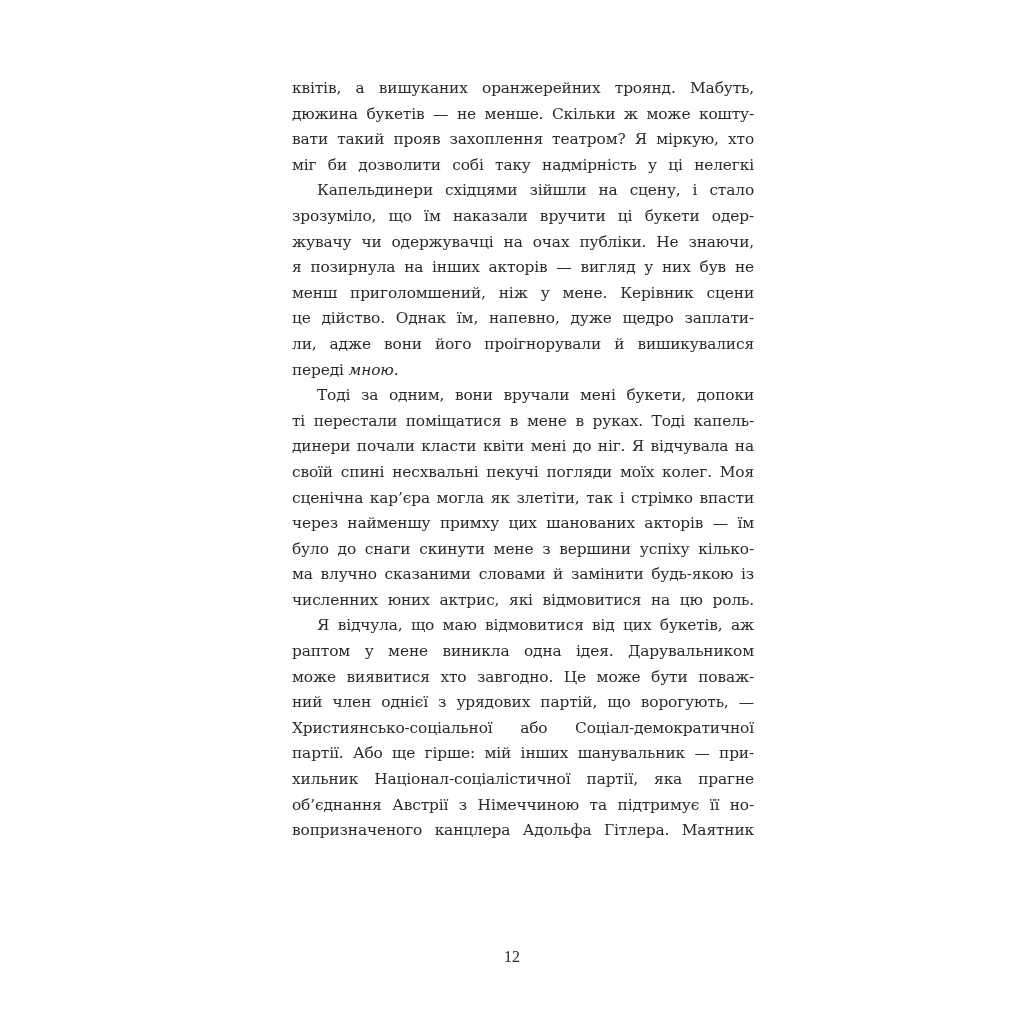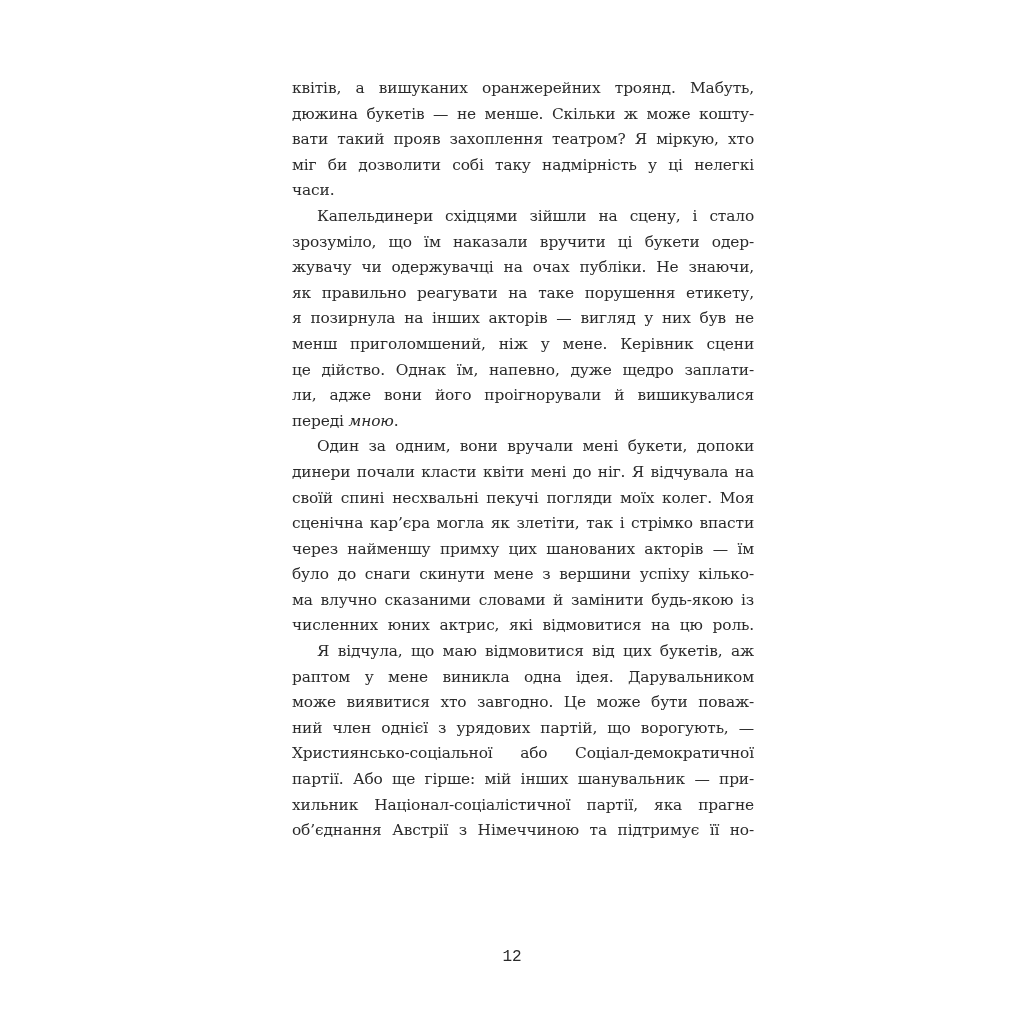--- a/index.html
+++ b/index.html
@@ -36,67 +36,67 @@
   }
   .line.indent {
     padding-left: 25px;
   }
   .page-number {
     position: absolute;
     left: 0;
     width: 1024px;
     top: 948px;
     text-align: center;
-    font-family: Liberation Mono, monospace;
+    font-family: Liberation Serif, serif;
     font-size: 16px;
     color: #2a2a2a;
   }
   em { font-style: italic; }
 </style>
 </head>
 <body>
 
 <div class="page">
 
   <div>
     <span class="line">квітів, а вишуканих оранжерейних троянд. Мабуть,</span>
     <span class="line">дюжина букетів — не менше. Скільки ж може кошту-</span>
     <span class="line">вати такий прояв захоплення театром? Я міркую, хто</span>
     <span class="line">міг би дозволити собі таку надмірність у ці нелегкі</span>
-    <span class="line last">часи.</span>
   </div>
 
   <div>
     <span class="line indent">Капельдинери східцями зійшли на сцену, і стало</span>
     <span class="line">зрозуміло, що їм наказали вручити ці букети одер-</span>
     <span class="line">жувачу чи одержувачці на очах публіки. Не знаючи,</span>
-    <span class="line">як правильно реагувати на таке порушення етикету,</span>
     <span class="line">я позирнула на інших акторів — вигляд у них був не</span>
     <span class="line">менш приголомшений, ніж у мене. Керівник сцени</span>
     <span class="line">це дійство. Однак їм, напевно, дуже щедро заплати-</span>
     <span class="line">ли, адже вони його проігнорували й вишикувалися</span>
     <span class="line last"><span>переді </span><em>мною</em><span>.</span></span>
   </div>
 
   <div>
-    <span class="line indent">Один за одним, вони вручали мені букети, допоки</span>
+    <span class="line indent">Тоді за одним, вони вручали мені букети, допоки</span>
+    <span class="line">ті перестали поміщатися в мене в руках. Тоді капель-</span>
     <span class="line">динери почали класти квіти мені до ніг. Я відчувала на</span>
     <span class="line">своїй спині несхвальні пекучі погляди моїх колег. Моя</span>
     <span class="line">сценічна кар’єра могла як злетіти, так і стрімко впасти</span>
     <span class="line">через найменшу примху цих шанованих акторів — їм</span>
     <span class="line">було до снаги скинути мене з вершини успіху кілько-</span>
     <span class="line">ма влучно сказаними словами й замінити будь-якою із</span>
     <span class="line">численних юних актрис, які відмовитися на цю роль.</span>
   </div>
 
   <div>
     <span class="line indent">Я відчула, що маю відмовитися від цих букетів, аж</span>
     <span class="line">раптом у мене виникла одна ідея. Дарувальником</span>
     <span class="line">може виявитися хто завгодно. Це може бути поваж-</span>
     <span class="line">ний член однієї з урядових партій, що ворогують, —</span>
     <span class="line">Християнсько-соціальної або Соціал-демократичної</span>
     <span class="line">партії. Або ще гірше: мій інших шанувальник — при-</span>
     <span class="line">хильник Націонал-соціалістичної партії, яка прагне</span>
     <span class="line">об’єднання Австрії з Німеччиною та підтримує її но-</span>
+    <span class="line">вопризначеного канцлера Адольфа Гітлера. Маятник</span>
   </div>
 </div>
 
 <div class="page-number">12</div>
 
 </body></html>

